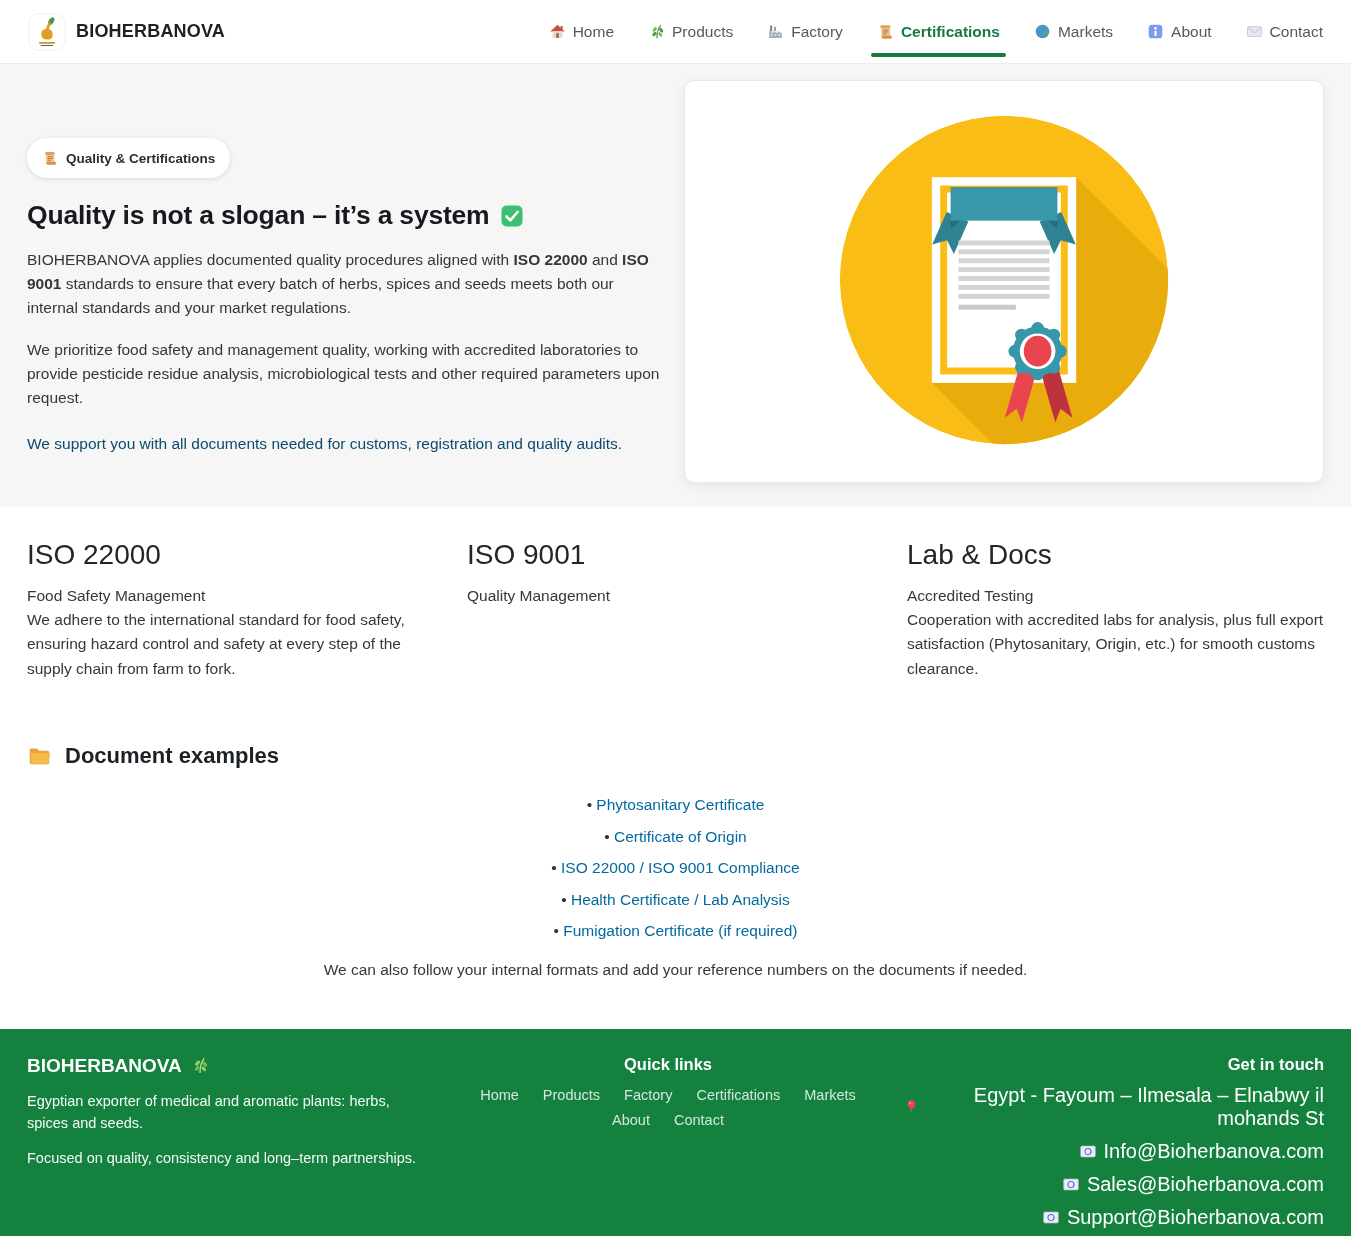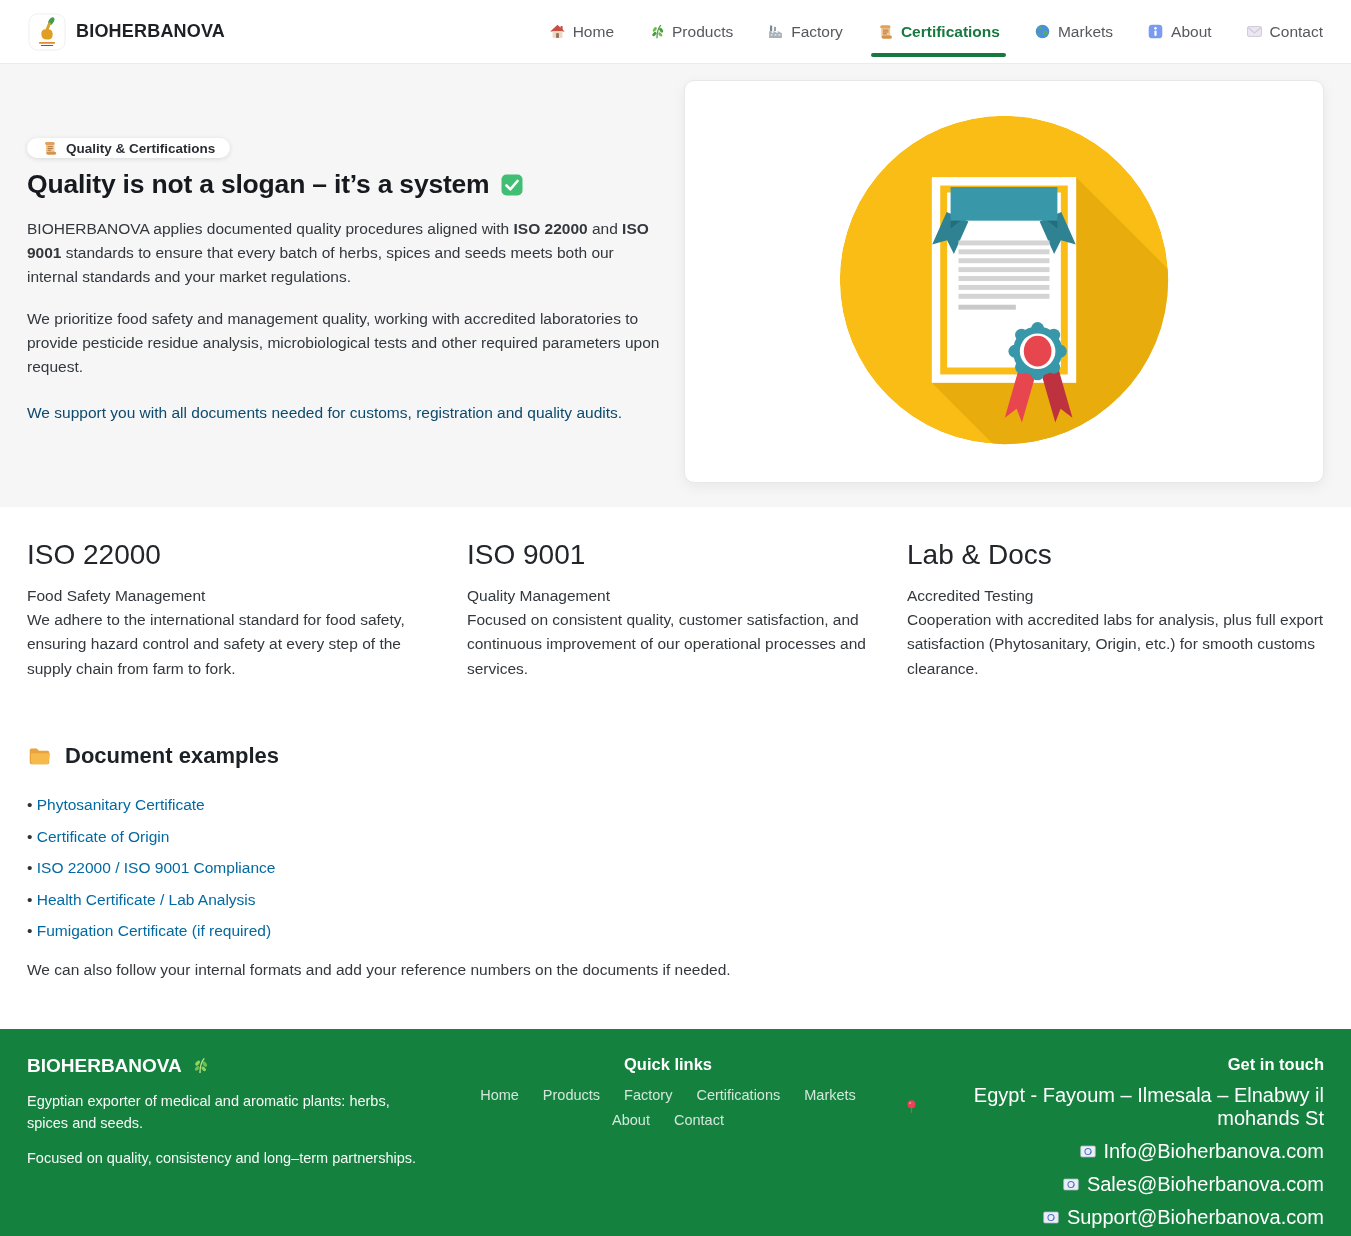--- a/index.html
+++ b/index.html
@@ -31,44 +31,44 @@
   }
   
   .hero {
     background: #f6f6f7;
     display: grid; grid-template-columns: 1fr 640px;
     padding: 16px 27px 24px; column-gap: 18px;
   }
   .hero-left { max-width: 662px; padding-top: 58px; }
   .badge {
     display: inline-flex; align-items: center; gap: 8px;
-    background: #fff; border-radius: 999px; padding: 2px 15px;
+    background: #fff; border-radius: 999px; padding: 12px 15px;
     box-shadow: 0 1px 5px rgba(0,0,0,.12);
     font-size: 13.5px; font-weight: bold; color: #2a2e33;
   }
   .hero h1 {
-    margin-top: 9px; font-size: 26.5px; font-weight: bold; color: #16191d;
+    margin-top: 22px; font-size: 26.5px; font-weight: bold; color: #16191d;
     letter-spacing: -.2px; display: flex; align-items: center; gap: 10px;
   }
   .hero p { margin-top: 17px; font-size: 15.5px; line-height: 1.56; color: #33383d; }
   .hero p.muted { color: #0c4a6e; margin-top: 22px; }
   .hero-card {
     background: #fff; border: 1px solid #e8e8e8; border-radius: 10px;
     height: 403px; box-shadow: 0 4px 14px rgba(0,0,0,.06);
     display: flex; align-items: center; justify-content: center;
   }
   
   .features {
     display: grid; grid-template-columns: repeat(3, 1fr); gap: 23px;
     padding: 32px 27px 0;
   }
   .feature h2 { font-size: 28px; font-weight: 400; color: #222529; margin-bottom: 13px; }
   .feature p { font-size: 15.5px; line-height: 1.56; color: #33383d; max-width: 420px; }
   
-  .docs { padding: 62px 27px 50px; }
+  .docs { padding: 62px 27px 50px; text-align: center; }
   .docs-heading {
     display: flex; align-items: center; gap: 12px;
     font-size: 22px; font-weight: 600; color: #1c2126; margin-bottom: 20px;
   }
   .docs-list { list-style: none; }
   .docs-list li {
     font-size: 15.5px; color: #0369a1; padding: 4.2px 0; line-height: 1.5;
   }
   .docs-list li::before { content: "• "; color: #2f3438; }
   .docs-note { margin-top: 14px; font-size: 15.5px; color: #33383d; }
@@ -296,21 +296,20 @@
 
 <section class="features">
   <div class="feature">
     <h2>ISO 22000</h2>
     <p>Food Safety Management</p>
     <p>We adhere to the international standard for food safety, ensuring hazard control and safety at every step of the supply chain from farm to fork.</p>
   </div>
   <div class="feature">
     <h2>ISO 9001</h2>
     <p>Quality Management</p>
-    <p>Focused on consistent quality, customer satisfaction, and continuous improvement of our operational processes and services.</p>
   </div>
   <div class="feature">
     <h2>Lab &amp; Docs</h2>
     <p>Accredited Testing</p>
     <p>Cooperation with accredited labs for analysis, plus full export satisfaction (Phytosanitary, Origin, etc.) for smooth customs clearance.</p>
   </div>
 </section>
 
 <section class="docs">
   <div class="docs-heading">

